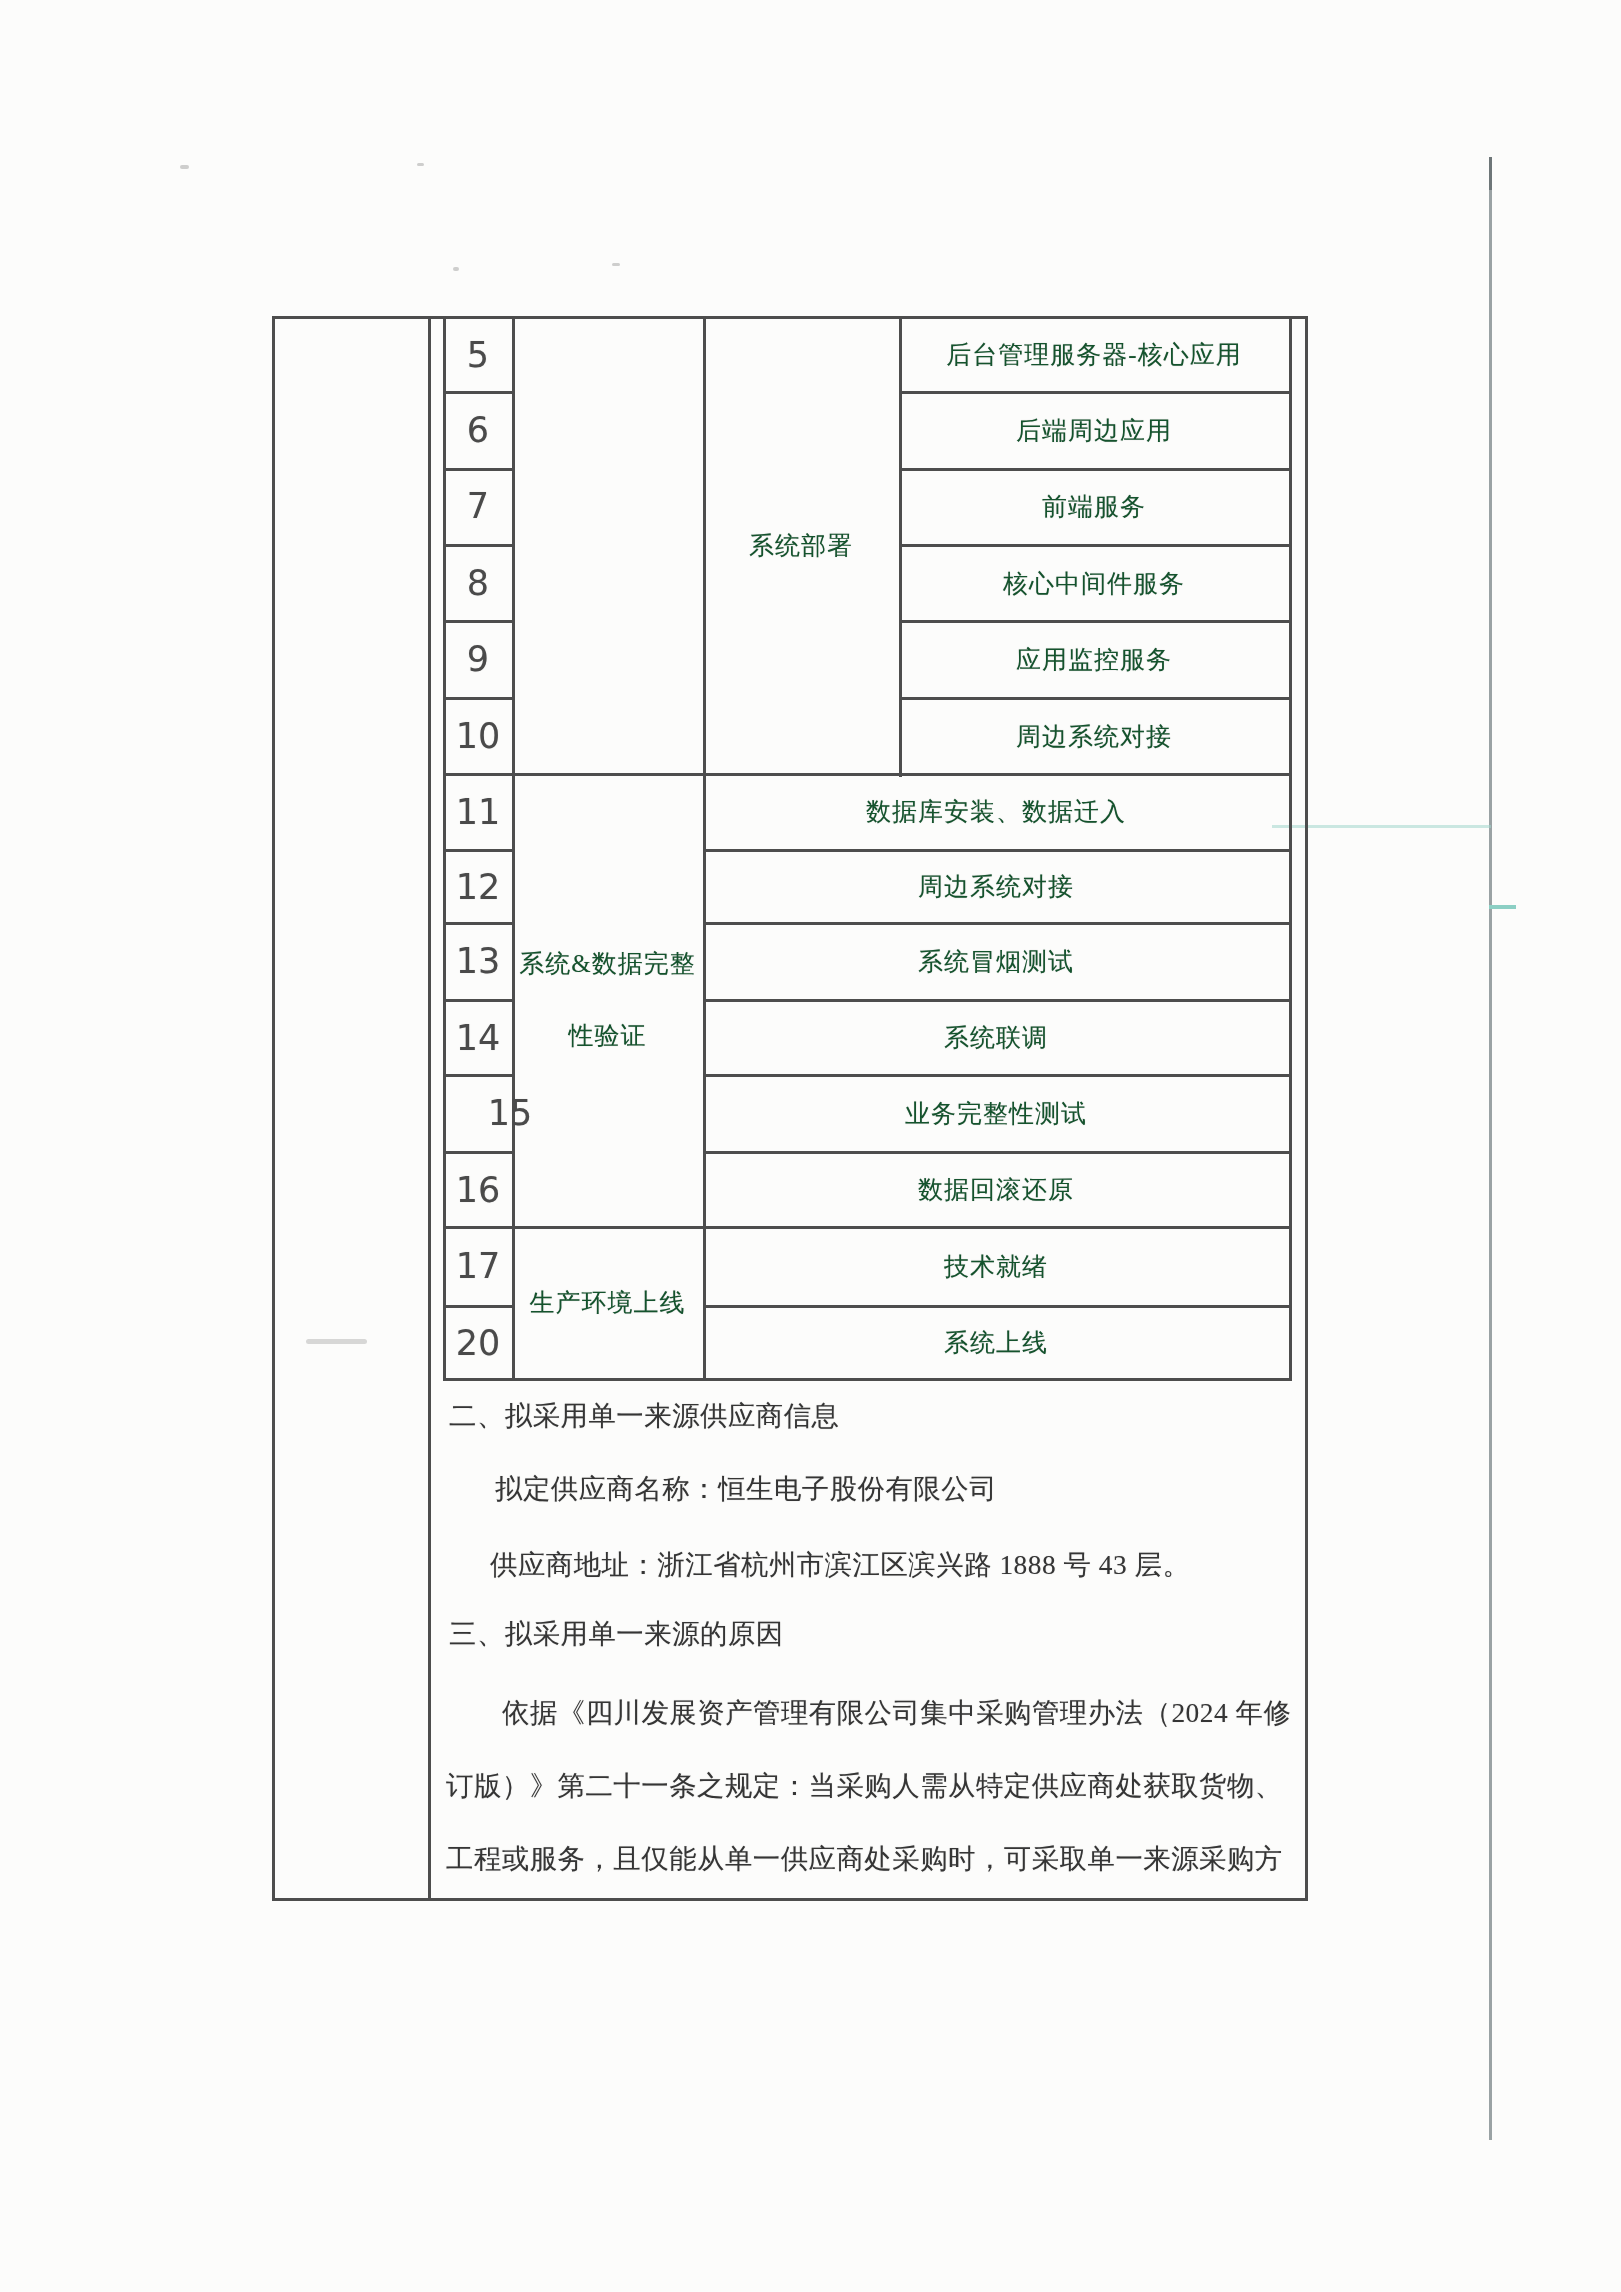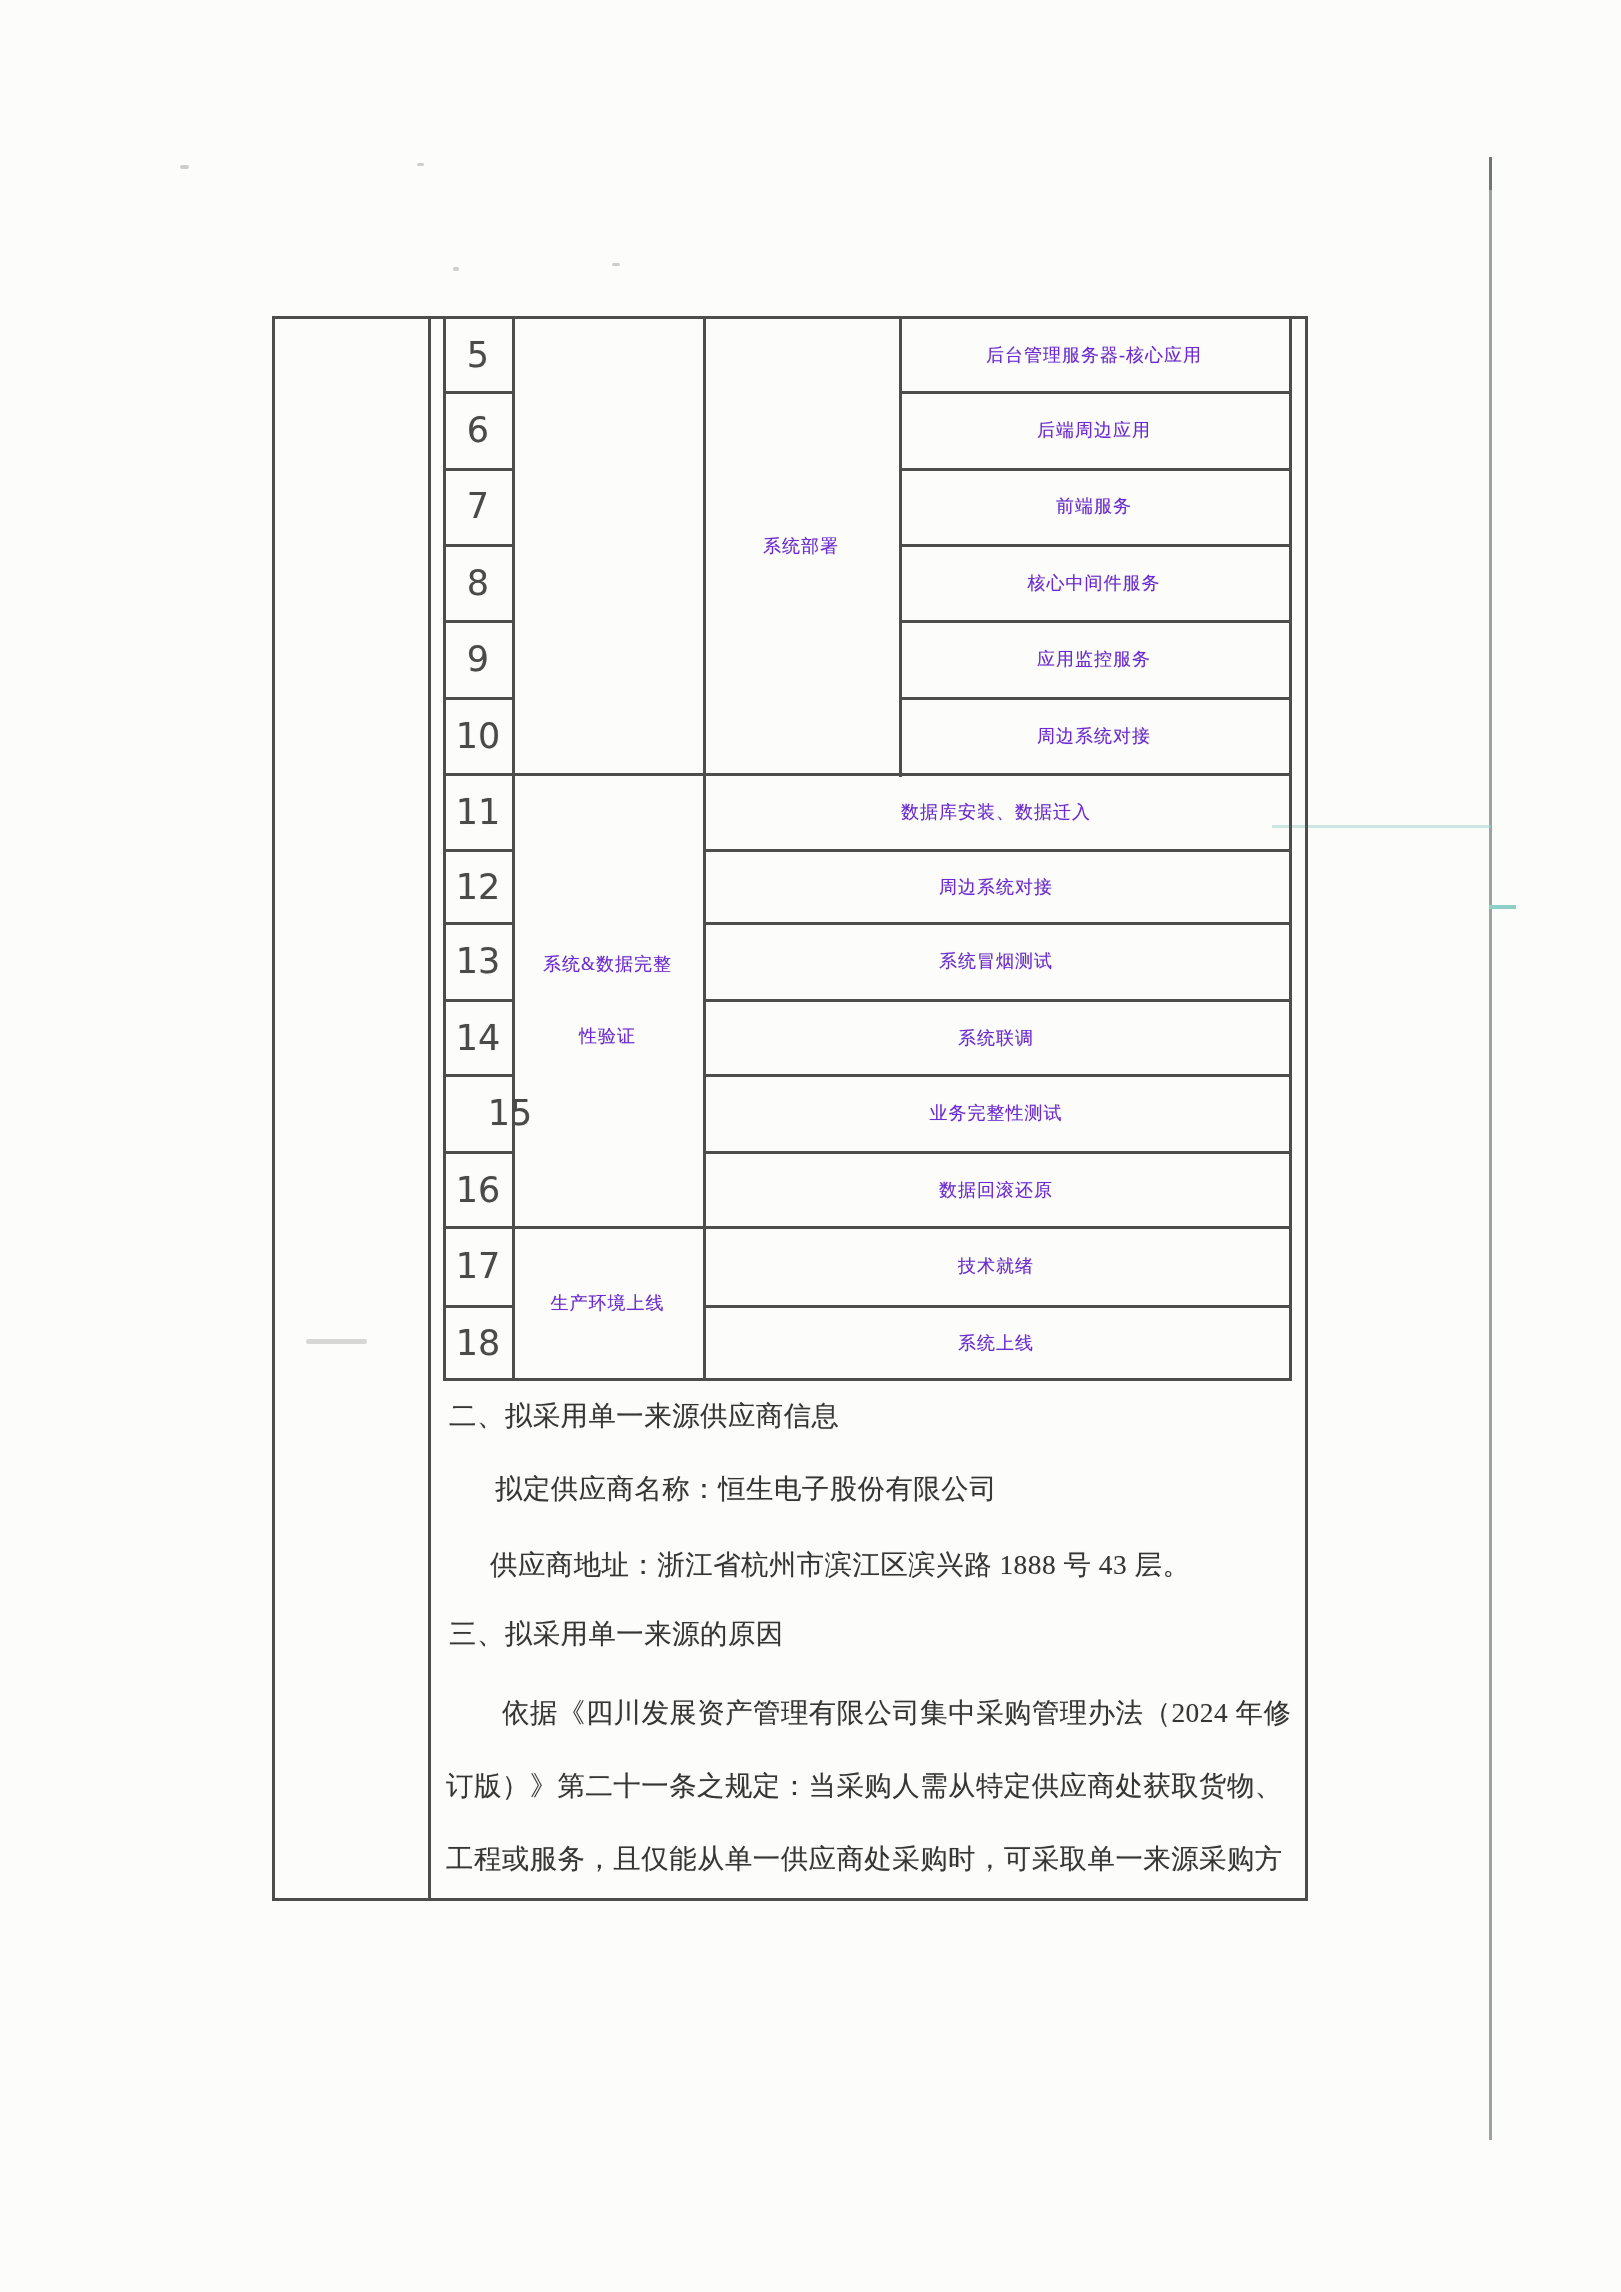--- a/index.html
+++ b/index.html
@@ -13,21 +13,21 @@
     color:#3a3a3a;
   }
   
   .hl,.vl{position:absolute;background:#4d4d4d;}
   .hl{height:2.9px;}
   .vl{width:2.9px;}
   
   .cell{
     position:absolute;
     display:flex;align-items:center;justify-content:center;
-    font-size:18px;letter-spacing:1px;color:#6d28d9;
+    font-size:25px;letter-spacing:1px;color:#14532d;
     text-shadow:0 0 1px rgba(70,70,70,.35);
     white-space:nowrap;
   }
   .num{
     font-family:"DejaVu Sans","Liberation Sans",sans-serif;
     font-size:35px;letter-spacing:0;color:#4a4a4a;
     text-shadow:0 0 1px rgba(90,90,90,.3);
   }
   .stage{white-space:pre-line;text-align:center;line-height:72px;}
   
@@ -104,21 +104,21 @@
   <div class="cell num" style="left:446px;top:547px;width:64px;height:72px;">8</div>
   <div class="cell num" style="left:446px;top:623px;width:64px;height:72px;">9</div>
   <div class="cell num" style="left:446px;top:700px;width:64px;height:72px;">10</div>
   <div class="cell num" style="left:446px;top:776px;width:64px;height:71px;">11</div>
   <div class="cell num" style="left:446px;top:852px;width:64px;height:69px;">12</div>
   <div class="cell num" style="left:446px;top:925px;width:64px;height:72px;">13</div>
   <div class="cell num" style="left:446px;top:1002px;width:64px;height:71px;text-align:right;">14</div>
   <div class="cell num" style="left:446px;top:1077px;width:64px;height:72px;padding-left:32px;">15</div>
   <div class="cell num" style="left:446px;top:1154px;width:64px;height:71px;">16</div>
   <div class="cell num" style="left:446px;top:1229px;width:64px;height:74px;">17</div>
-  <div class="cell num" style="left:446px;top:1308px;width:64px;height:69px;">18</div>
+  <div class="cell num" style="left:446px;top:1308px;width:64px;height:69px;">20</div>
 
   <div class="cell" style="left:706px;top:319px;width:190px;height:453px;">系统部署</div>
   <div class="cell stage" style="left:515px;top:776px;width:185px;height:448px;">系统&amp;数据完整
 性验证</div>
   <div class="cell" style="left:515px;top:1229px;width:185px;height:147px;">生产环境上线</div>
 
   <div class="cell" style="left:902px;top:319px;width:384px;height:71px;">后台管理服务器-核心应用</div>
   <div class="cell" style="left:902px;top:394px;width:384px;height:72px;">后端周边应用</div>
   <div class="cell" style="left:902px;top:470px;width:384px;height:72px;">前端服务</div>
   <div class="cell" style="left:902px;top:547px;width:384px;height:72px;">核心中间件服务</div>

